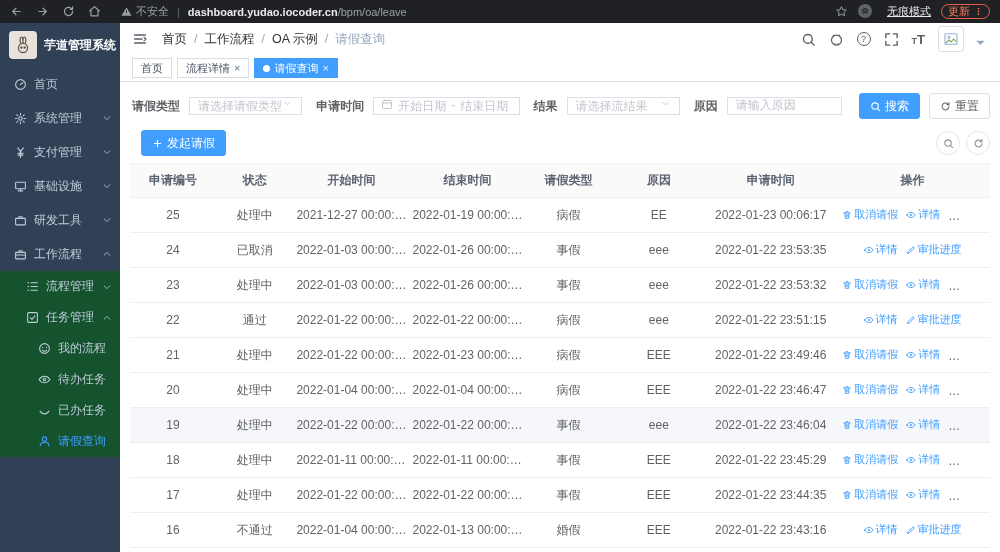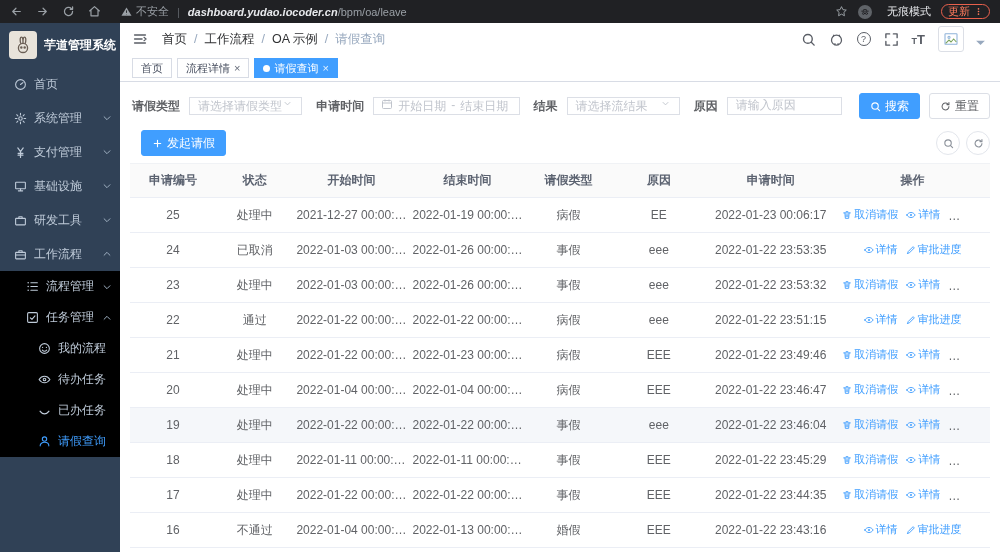--- a/index.html
+++ b/index.html
@@ -7,41 +7,41 @@
   body { font-family:"Liberation Sans","DejaVu Sans",sans-serif; font-size:12px; background:#fff; }
   .icon svg { display:block; }
   .icon { display:inline-flex; align-items:center; justify-content:center; }
 
   
   .browser-bar { height:23px; background:#202124; color:#9aa0a6; display:flex; align-items:center; padding:0 10px; font-size:11px; }
   .bnav { display:flex; gap:13px; align-items:center; color:#9aa0a6; font-size:12px; }
   .bnav .icon { width:13px; height:13px; cursor:pointer; }
   .url-area { display:flex; align-items:center; gap:6px; margin-left:20px; flex:1; min-width:0; }
   .sec-chip { display:flex; align-items:center; gap:4px; color:#9aa0a6; }
-  .url-domain { color:#e8eaed; font-weight:bold;font-style:italic; }
+  .url-domain { color:#e8eaed; font-weight:bold; }
   .url-path { color:#9aa0a6; }
   .url-div { color:#5f6368; margin:0 2px; }
   .bar-right { display:flex; align-items:center; gap:10px; }
-  .incog { display:flex; align-items:center; gap:15px; color:#e8eaed; }
+  .incog { display:flex; gap:15px; color:#e8eaed;text-decoration:underline; }
   .incog-circle { width:14px; height:14px; border-radius:50%; background:#5f6368; color:#202124; display:flex; align-items:center; justify-content:center; }
   .update-pill { display:flex; align-items:center; gap:4px; border:1px solid #e8604c; color:#ff7a5c; border-radius:9px; padding:0 6px; height:15px; cursor:pointer; }
 
   
   .app { display:flex; height:532px; }
 
   
   .sidebar { width:120px; background:#304156; color:#bfcbd9; flex-shrink:0; display:flex; flex-direction:column; }
   .logo-row { height:44px; display:flex; align-items:center; gap:7px; padding-left:9px; color:#fff; font-weight:bold; font-size:12px; flex-shrink:0; cursor:pointer; }
   .logo-img { width:28px; height:28px; border-radius:4px; background:#e8e3da; color:#6b5f55; display:flex; align-items:center; justify-content:center; overflow:hidden; }
   .menu { flex:1; }
   .menu-item { position:relative; display:flex; align-items:center; gap:7px; cursor:pointer; font-size:12px; color:#bfcbd9; }
   .menu-item.lvl1 { height:34px; padding-left:14px; }
   .menu-item.lvl2 { height:31px; padding-left:26px; }
   .menu-item.lvl3 { height:31px; padding-left:38px; }
-  .menu-item.dark { background:#000000;font-family:Liberation Serif, serif; }
+  .menu-item.dark { background:#14532d;font-family:Liberation Serif, serif; }
   .menu-item.active { color:#409eff; }
   .menu-item .mi-icon { width:13px; height:13px; flex-shrink:0; }
   .menu-item .chev { position:absolute; right:8px; width:10px; height:10px; color:#9fb0c1; }
 
   
   .main { flex:1; display:flex; flex-direction:column; min-width:0; background:#fff; }
 
   .navbar { height:32px; display:flex; align-items:center; padding:0 12px; flex-shrink:0; }
   .hamburger { width:16px; height:16px; color:#5a5e66; cursor:pointer; }
   .breadcrumb { display:flex; align-items:center; gap:7px; margin-left:14px; font-size:12.5px; color:#303133; }

